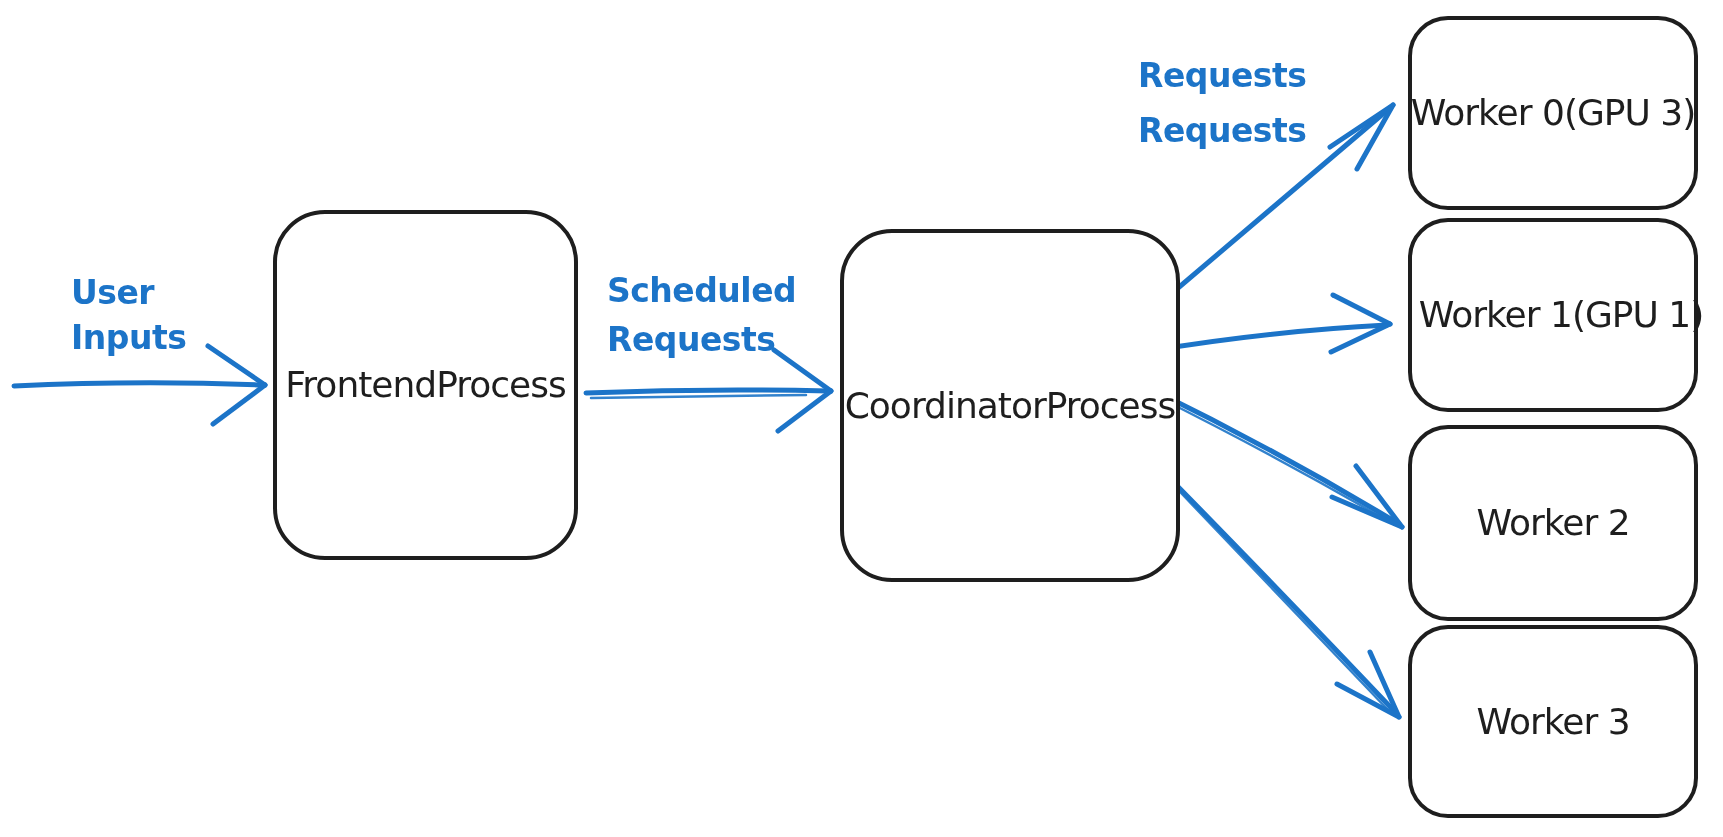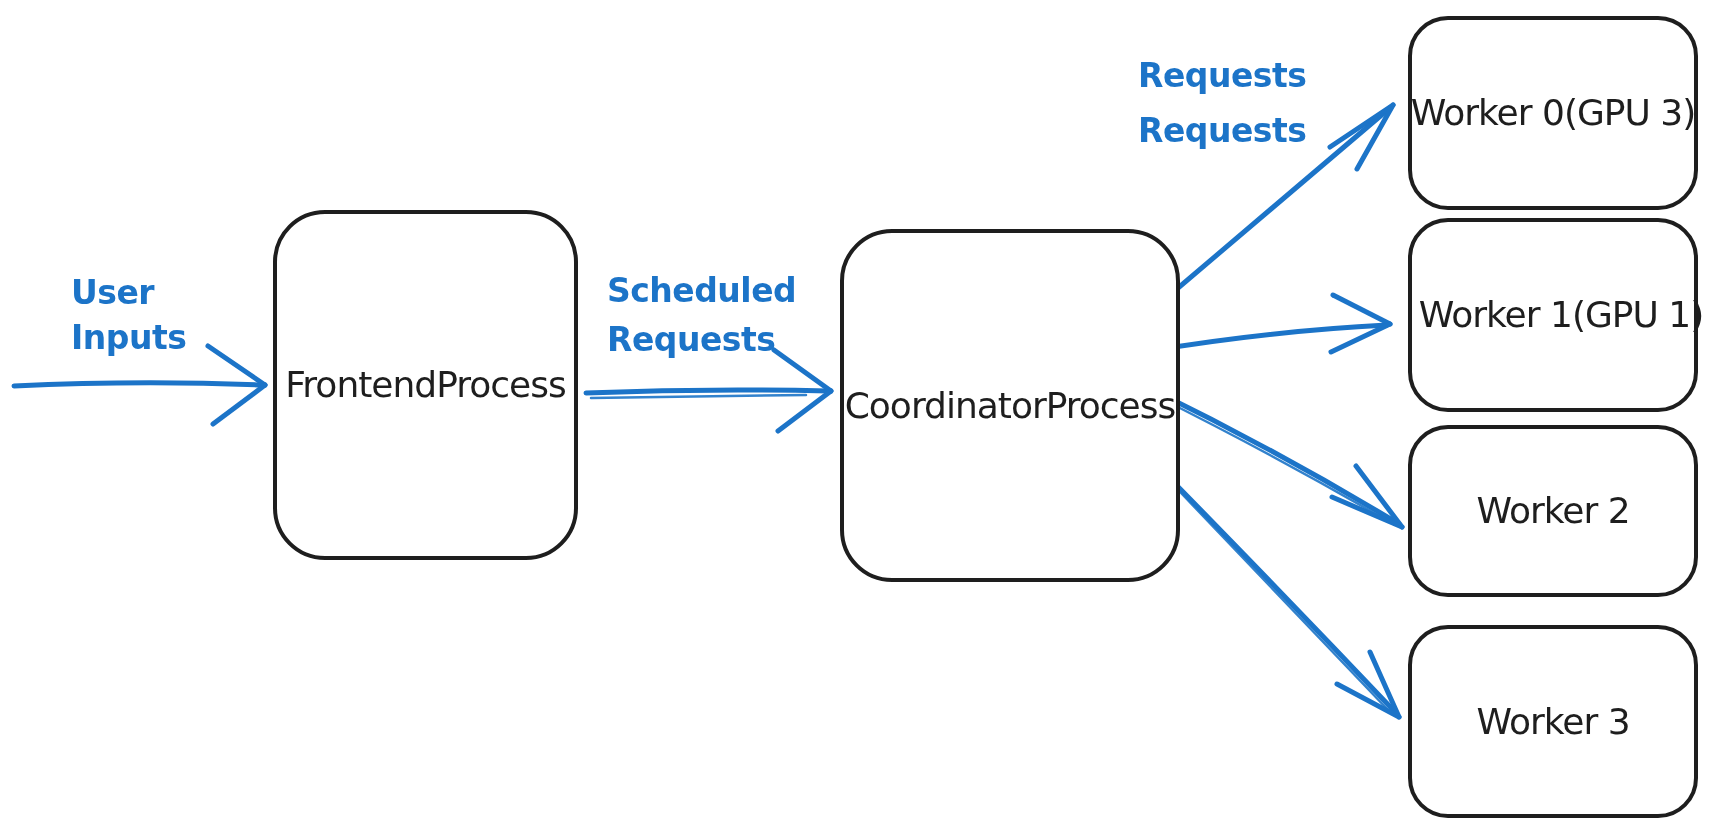--- a/index.html
+++ b/index.html
@@ -96,20 +96,20 @@
   </div>
 
   <div class="node node-worker" style="left:1408px;top:16px;width:290px;height:194px;">
     <div class="line">Worker 0</div>
     <div class="line">(GPU 3)</div>
   </div>
   <div class="node node-worker" style="left:1408px;top:218px;width:290px;height:194px;padding-left:16px;">
     <div class="line">Worker 1</div>
     <div class="line">(GPU 1)</div>
   </div>
-  <div class="node node-worker" style="left:1408px;top:425px;width:290px;height:172px;">
+  <div class="node node-worker" style="left:1408px;top:425px;width:290px;height:196px;">
     <div class="line">Worker 2</div>
   </div>
   <div class="node node-worker" style="left:1408px;top:625px;width:290px;height:193px;gap:28px;">
     <div class="line">Worker 3</div>
   </div>
 
 </div>
 
 </body></html>

